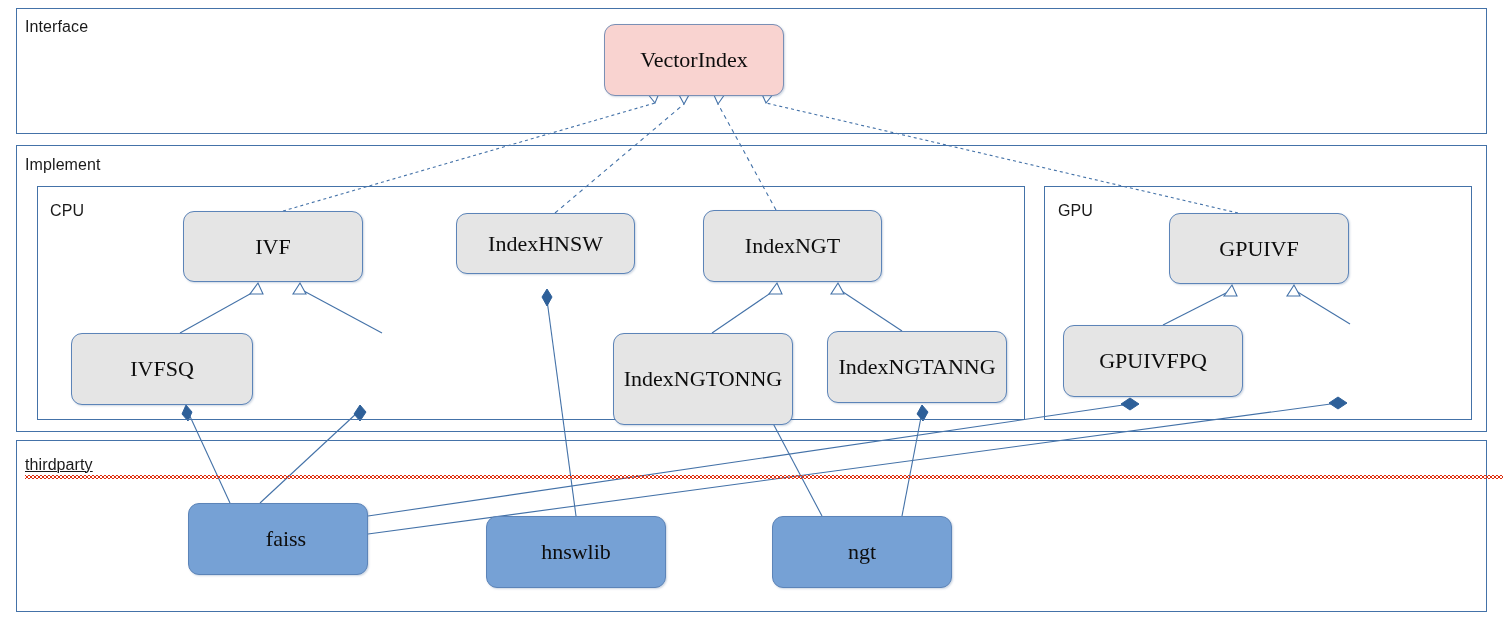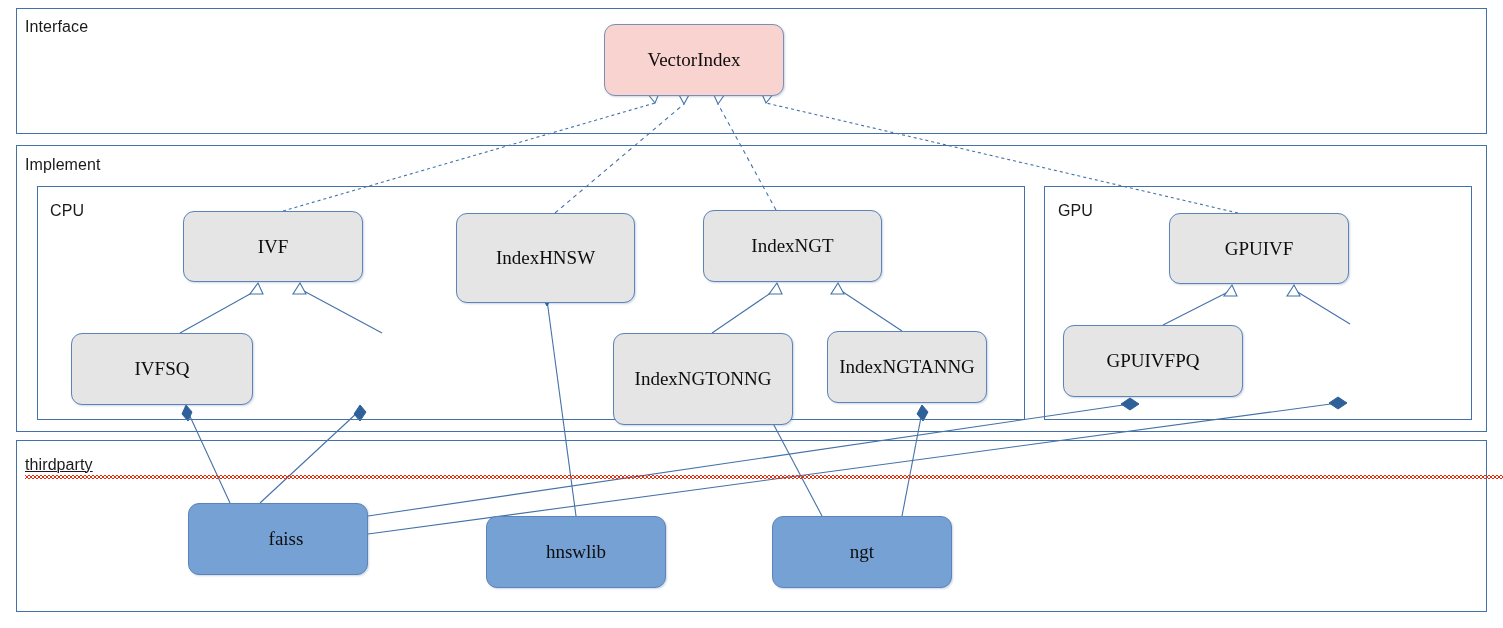--- a/index.html
+++ b/index.html
@@ -60,21 +60,21 @@
   }
   .node {
     position: absolute;
     border-radius: 11px;
     border: 1px solid #5c84b8;
     box-sizing: border-box;
     display: flex;
     align-items: center;
     justify-content: center;
     font-family: "Liberation Serif", serif;
-    font-size: 19px;
+    font-size: 22px;
     color: #0d0d0d;
     text-align: center;
     box-shadow: 1px 1px 2px rgba(90,120,160,0.30);
     z-index: 5;
   }
   .node.iface {
     background: #f9d3d0;
     border-color: #7a8fb5;
   }
   .node.impl {
@@ -167,32 +167,32 @@
   <div class="container-box" style="left:1044px; top:186px; width:428px; height:234px;"></div>
   <div class="container-label" style="left:1058px; top:202px;">GPU</div>
 
   <div class="container-box" style="left:16px; top:440px; width:1471px; height:172px;"></div>
   <div class="container-label spellcheck" style="left:25px; top:456px;">thirdparty</div>
 
   <div class="node iface" style="left:604px; top:24px; width:180px; height:72px;">VectorIndex</div>
 
   <div class="node impl" style="left:183px; top:211px; width:180px; height:71px;">IVF</div>
 
-  <div class="node impl" style="left:456px; top:213px; width:179px; height:90px;">IndexHNSW</div>
+  <div class="node impl" style="left:456px; top:213px; width:179px; height:61px;">IndexHNSW</div>
 
   <div class="node impl" style="left:703px; top:210px; width:179px; height:72px;">IndexNGT</div>
 
   <div class="node impl" style="left:1169px; top:213px; width:180px; height:71px;">GPUIVF</div>
 
   <div class="node impl" style="left:71px; top:333px; width:182px; height:72px;">IVFSQ</div>
 
 
   <div class="node impl" style="left:613px; top:333px; width:180px; height:92px;">IndexNGTONNG</div>
 
-  <div class="node impl" style="left:827px; top:331px; width:160px; height:72px;">IndexNGTANNG</div>
+  <div class="node impl" style="left:827px; top:331px; width:180px; height:72px;">IndexNGTANNG</div>
 
   <div class="node impl" style="left:1063px; top:325px; width:180px; height:72px;">GPUIVFPQ</div>
 
 
   <div class="node third" style="left:188px; top:503px; width:180px; height:72px;padding-left:16px;">faiss</div>
 
   <div class="node third" style="left:486px; top:516px; width:180px; height:72px;">hnswlib</div>
 
   <div class="node third" style="left:772px; top:516px; width:180px; height:72px;">ngt</div>
 

